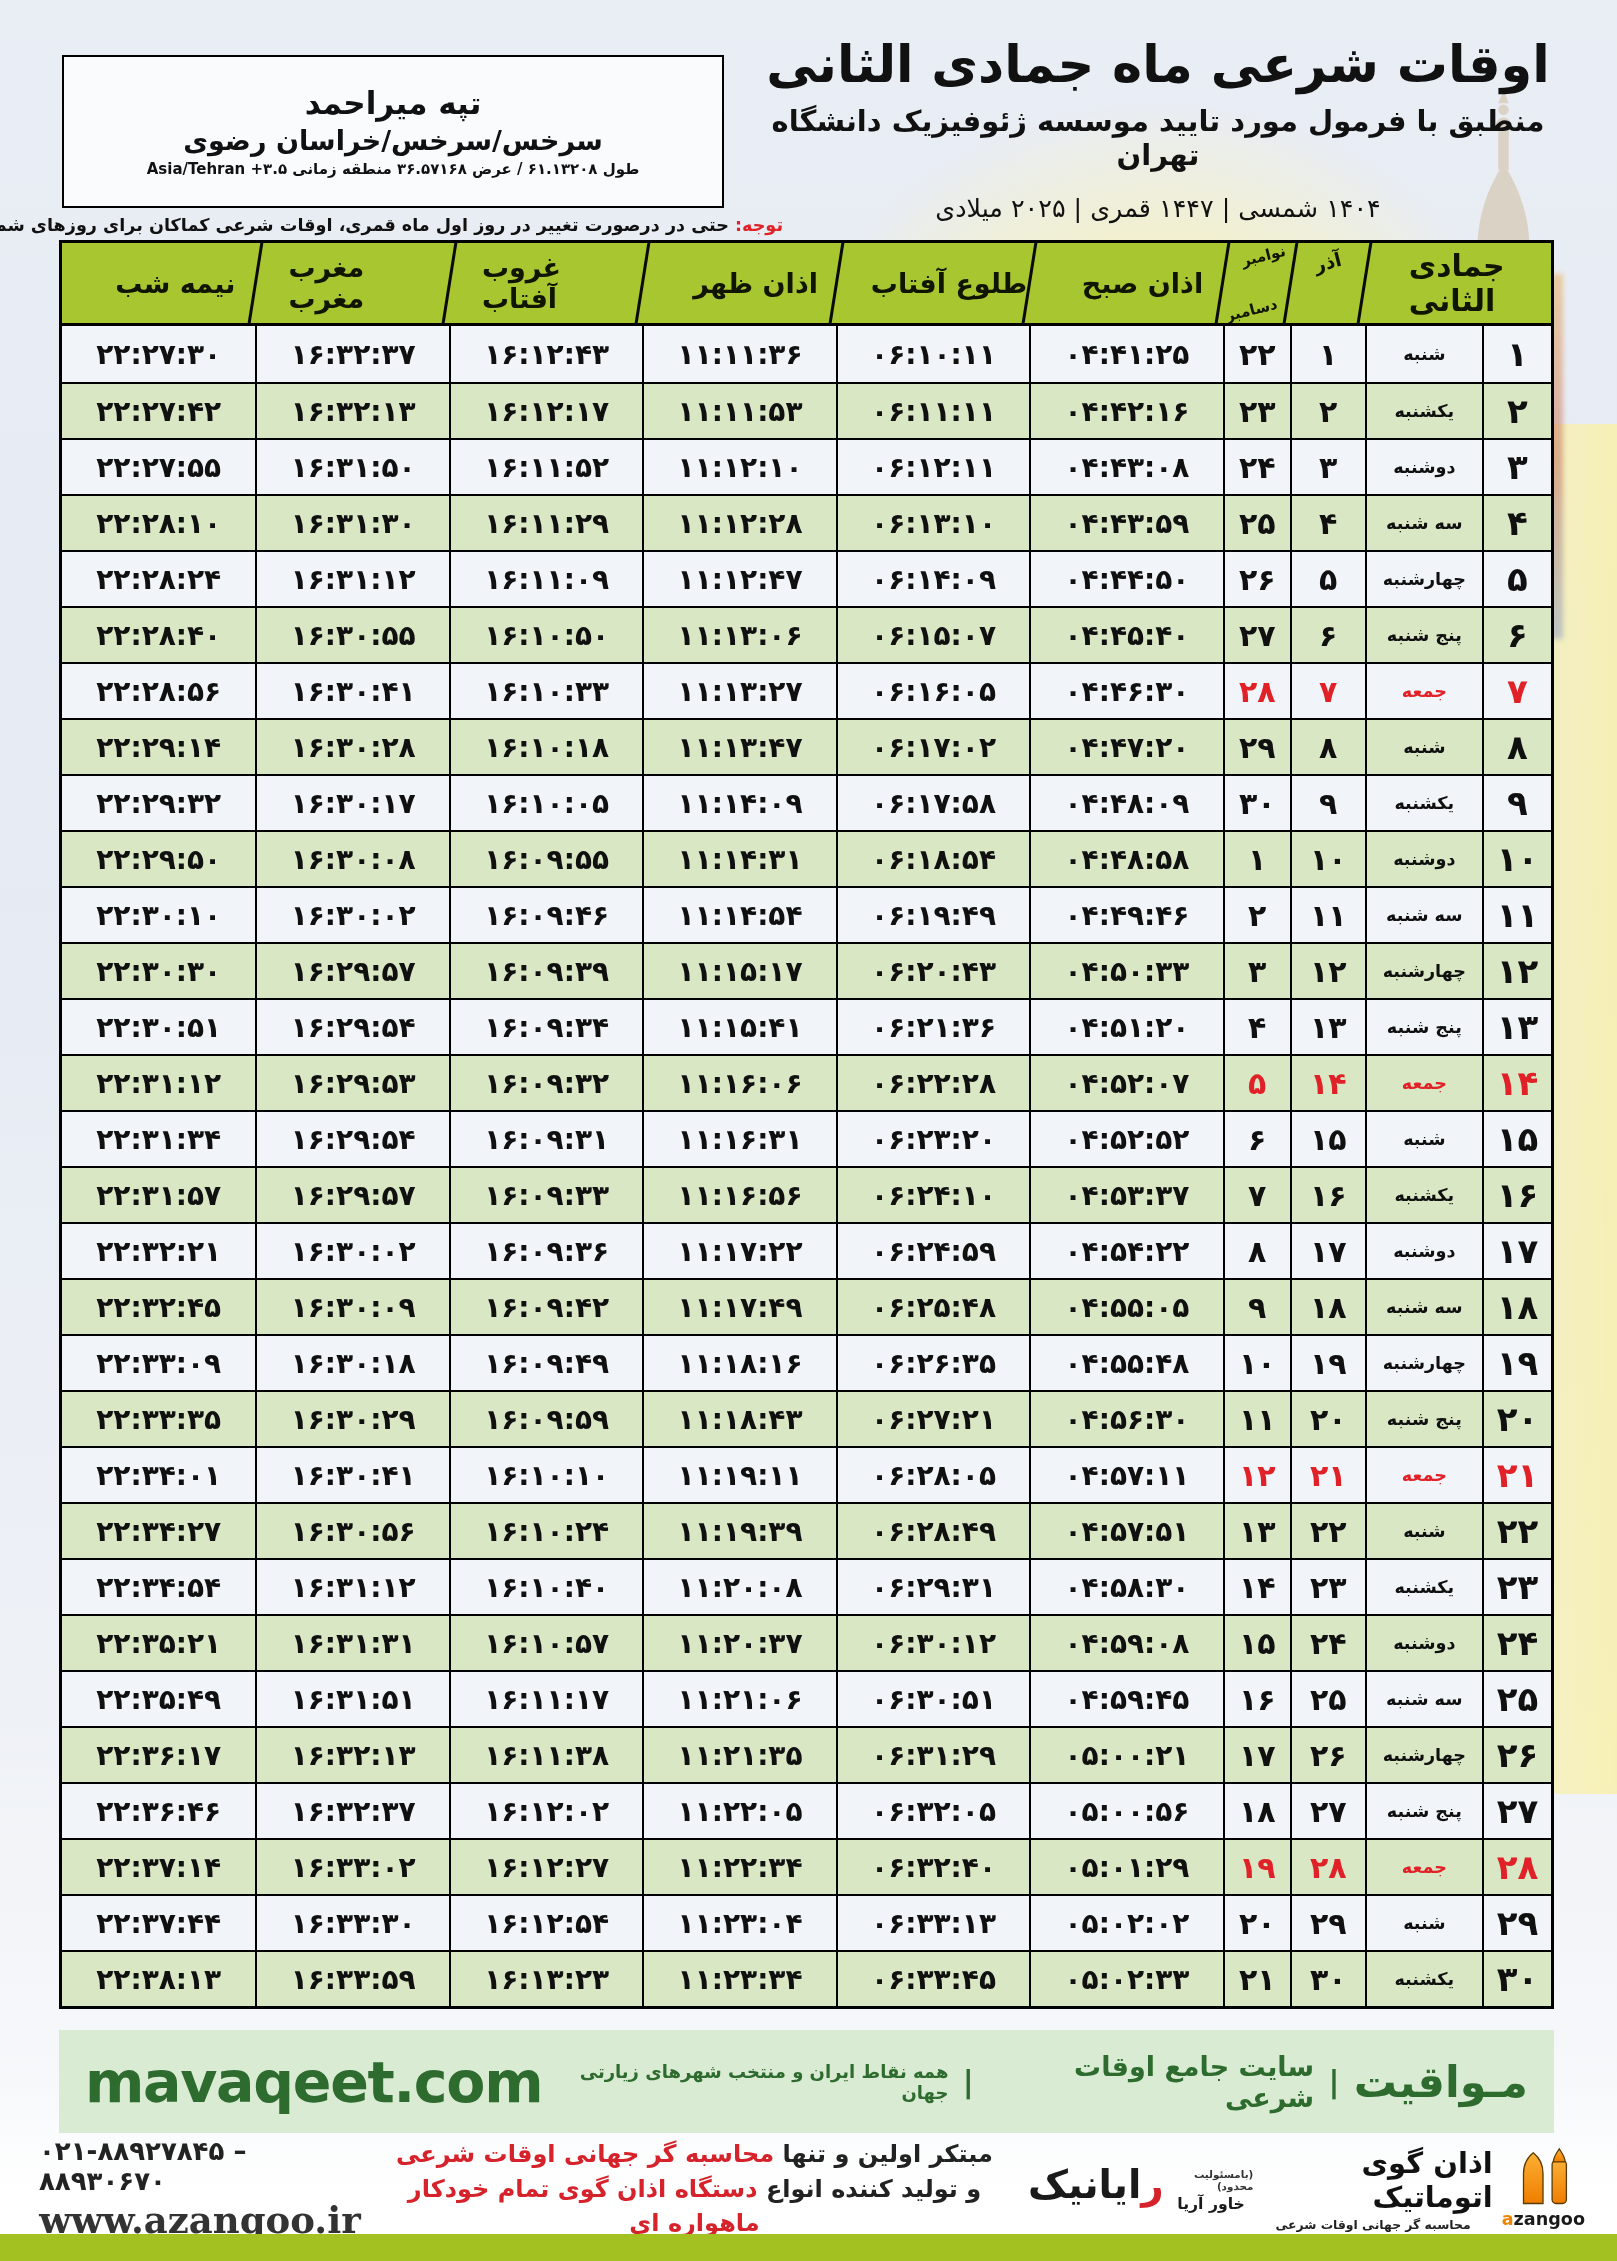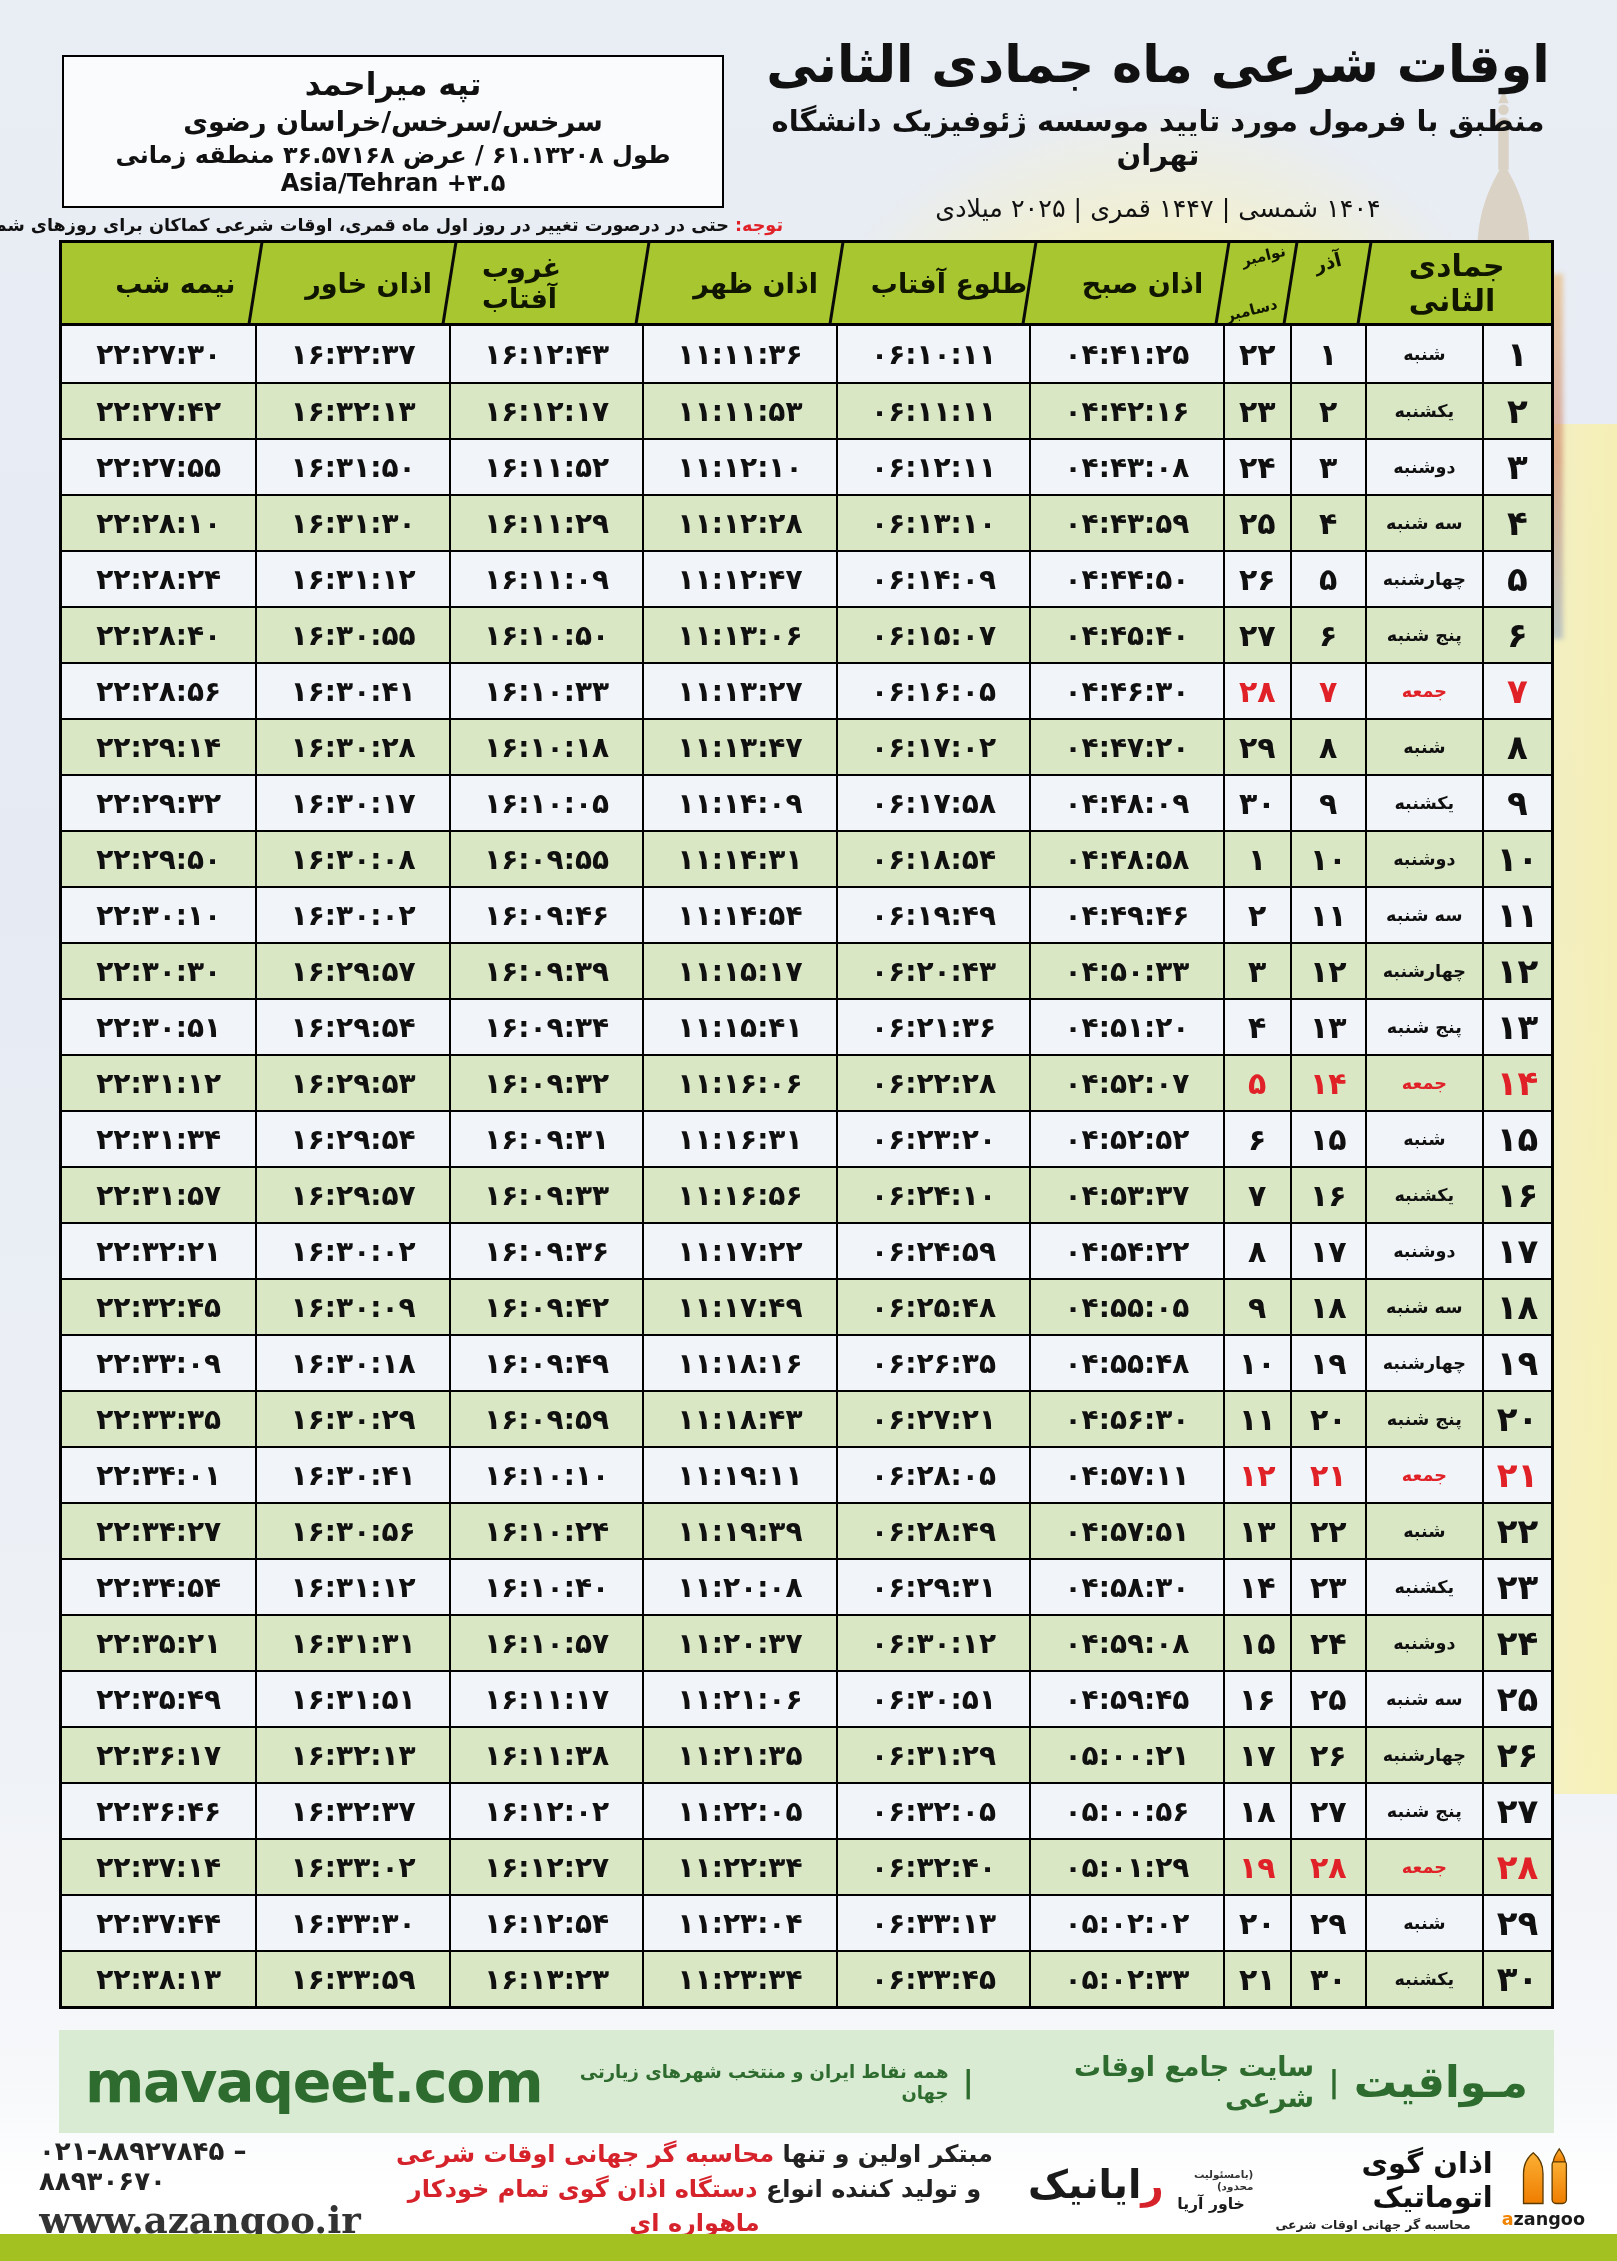--- a/index.html
+++ b/index.html
@@ -18,21 +18,21 @@
   .warm-patch{left:1491px;top:274px;width:72px;height:365px;
     background:linear-gradient(180deg,rgba(233,176,96,.55),rgba(196,104,84,.5),rgba(122,148,196,.45));
     filter:blur(2.6px);}
   
   .loc-box{position:absolute;left:62px;top:55px;width:658px;height:149px;
     border:2.6px solid #000;background:rgba(255,255,255,.78);
     display:flex;flex-direction:column;justify-content:center;align-items:center;
     direction:rtl;text-align:center;gap:3.9px;}
   .loc-name{font-size:31px;font-weight:bold;color:#111;}
   .loc-region{font-size:27px;font-weight:bold;color:#111;}
-  .loc-coords{font-size:24px;font-weight:bold;color:#111;}
+  .loc-coords{font-size:15px;font-weight:bold;color:#111;}
   
   .title-block{position:absolute;left:737px;top:36px;width:842px;
     direction:rtl;text-align:center;color:#111;}
   .main-title{font-size:51px;font-weight:bold;line-height:1.15;}
   .sub-title{font-size:29px;font-weight:bold;margin-top:9px;}
   .years-line{font-size:25.4px;font-weight:normal;margin-top:21px;}
   
   .notice{position:absolute;left:62px;top:215px;width:721px;direction:rtl;
     font-size:17.6px;font-weight:bold;color:#111;text-align:right;white-space:nowrap;}
   .notice .red{color:#e02127;}
@@ -131,21 +131,21 @@
   <div class="years-line">۱۴۰۴ شمسی | ۱۴۴۷ قمری | ۲۰۲۵ میلادی</div>
 </div>
 
 <div class="notice">
   <span class="red">توجه:</span><span> حتی در درصورت تغییر در روز اول ماه قمری، اوقات شرعی کماکان برای روزهای شمسی و میلادی معتبر است.</span>
 </div>
 
 <div class="ptable">
   <div class="thead">
     <div class="th t-label">نیمه شب</div>
-    <div class="th t-label">اذان خاور</div>
+    <div class="th t-label">مغرب مغرب</div>
     <div class="th t-label">غروب آفتاب</div>
     <div class="th t-label">اذان ظهر</div>
     <div class="th t-label">طلوع آفتاب</div>
     <div class="th t-label">اذان صبح</div>
     <div class="th t-greg">
       <span class="nv">نوامبر</span>
       <span class="dc">دسامبر</span>
     </div>
     <div class="th t-azar">
       <span>آذر</span>

